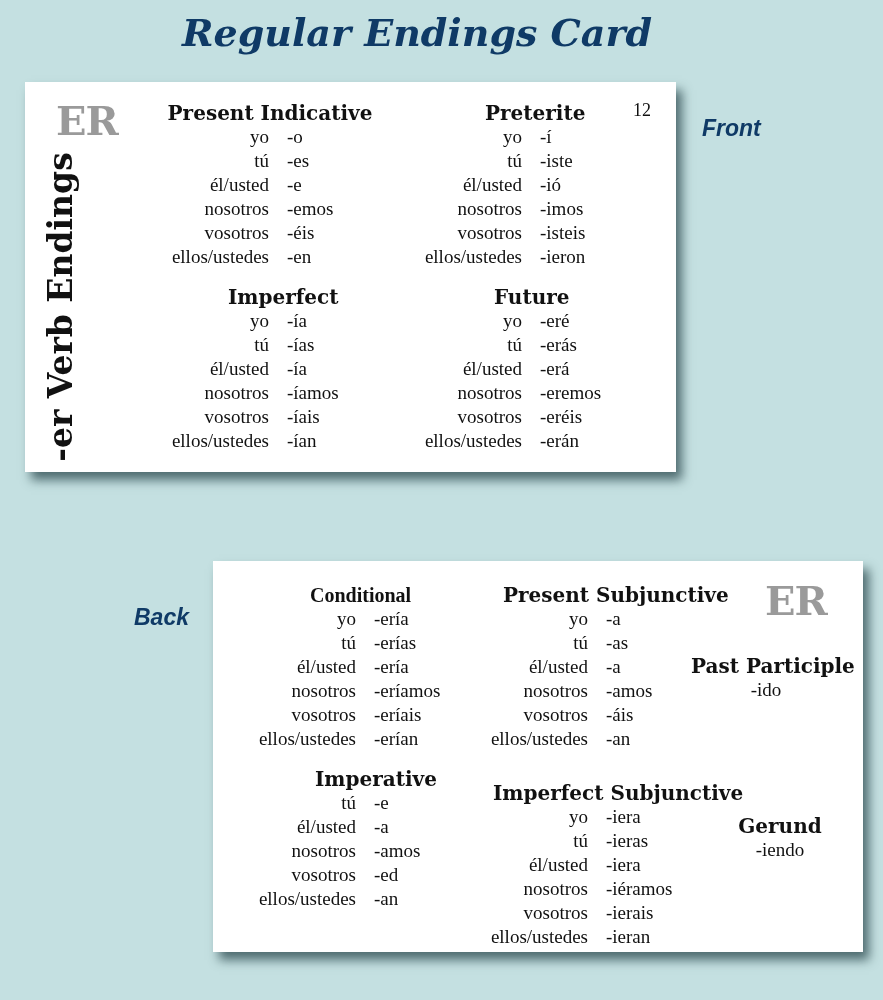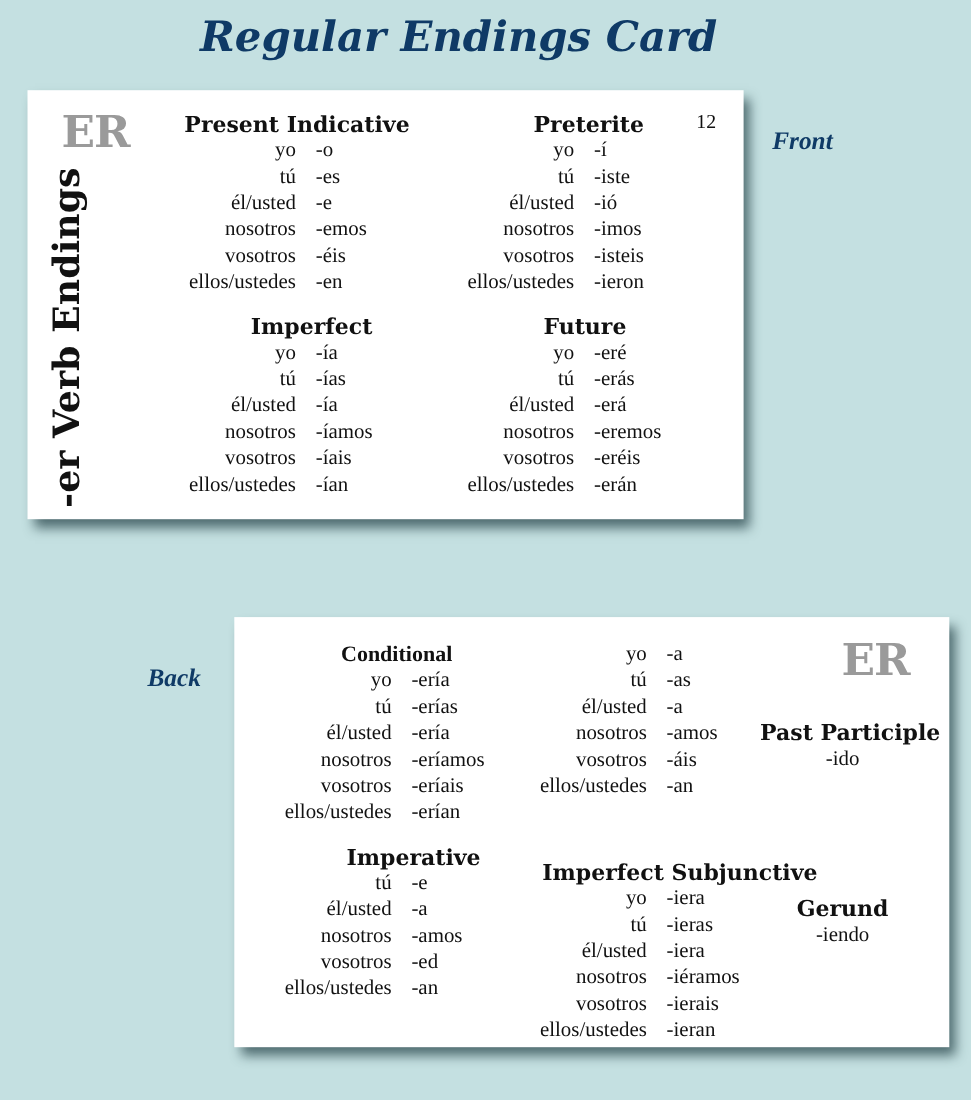--- a/index.html
+++ b/index.html
@@ -23,21 +23,21 @@
       text-align: center;
       font-family: "DejaVu Serif", serif;
       font-style: italic;
       font-weight: bold;
       font-size: 38px;
       color: #0f3a66;
       letter-spacing: 0px;
     }
     .side-label {
       position: absolute;
-      font-family: Liberation Serif, serif;
+      font-family: Liberation Sans, sans-serif;
       font-style: italic;
       font-weight: bold;
       font-size: 23px;
       color: #0f3a66;
     }
     .card {
       position: absolute;
       background: #ffffff;
       box-shadow: 6px 8px 10px rgba(40, 70, 75, 0.75);
     }
@@ -260,20 +260,21 @@
         <span class="pronoun" style="width:137px">vosotros</span>
         <span class="ending">-eríais</span>
       </div>
     <div class="row">
         <span class="pronoun" style="width:137px">ellos/ustedes</span>
         <span class="ending">-erían</span>
       </div>
   </div>
 
   <div class="tense" style="left:256px; top:22px; width:240px;">
+    <div class="tense-title" style="width:240px; text-align:left; padding-left:34px;">Present Subjunctive</div>
     <div class="row">
         <span class="pronoun" style="width:137px">yo</span>
         <span class="ending">-a</span>
       </div>
     <div class="row">
         <span class="pronoun" style="width:137px">tú</span>
         <span class="ending">-as</span>
       </div>
     <div class="row">
         <span class="pronoun" style="width:137px">él/usted</span>
@@ -343,17 +344,17 @@
         <span class="pronoun" style="width:137px">ellos/ustedes</span>
         <span class="ending">-ieran</span>
       </div>
   </div>
 
   <div class="single" style="left:478px; top:93px; width:150px;">
     <div class="tense-title">Past Participle</div>
     <div class="val">-ido</div>
   </div>
 
-  <div class="single" style="left:478px; top:253px; width:150px;">
+  <div class="single" style="left:492px; top:253px; width:150px;">
     <div class="tense-title">Gerund</div>
     <div class="val">-iendo</div>
   </div>
 </div>
 
 </body></html>

